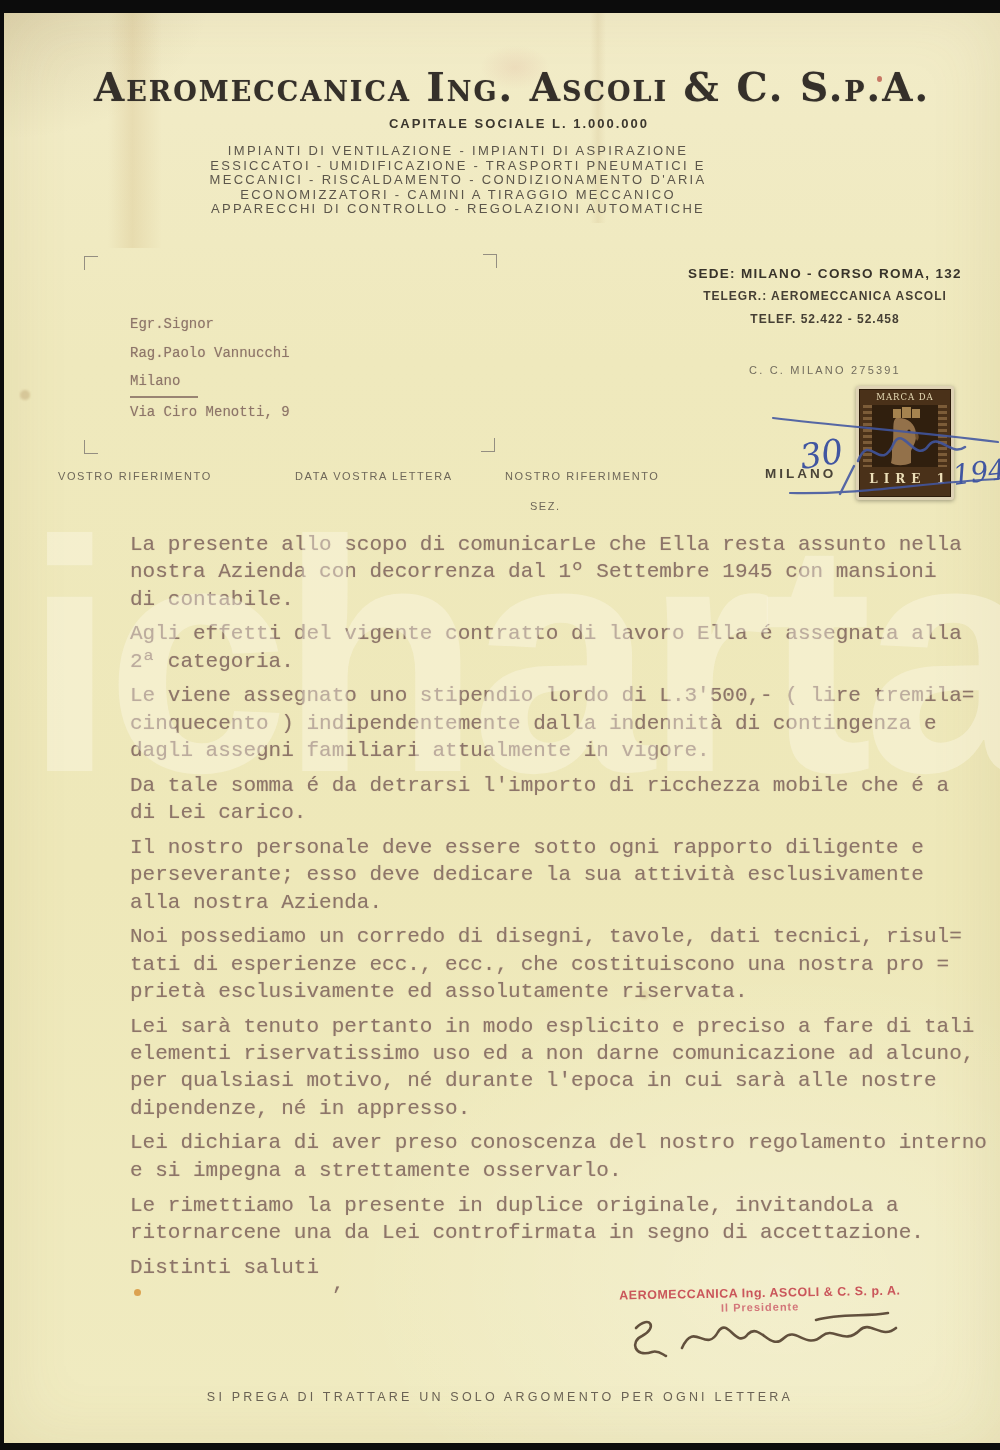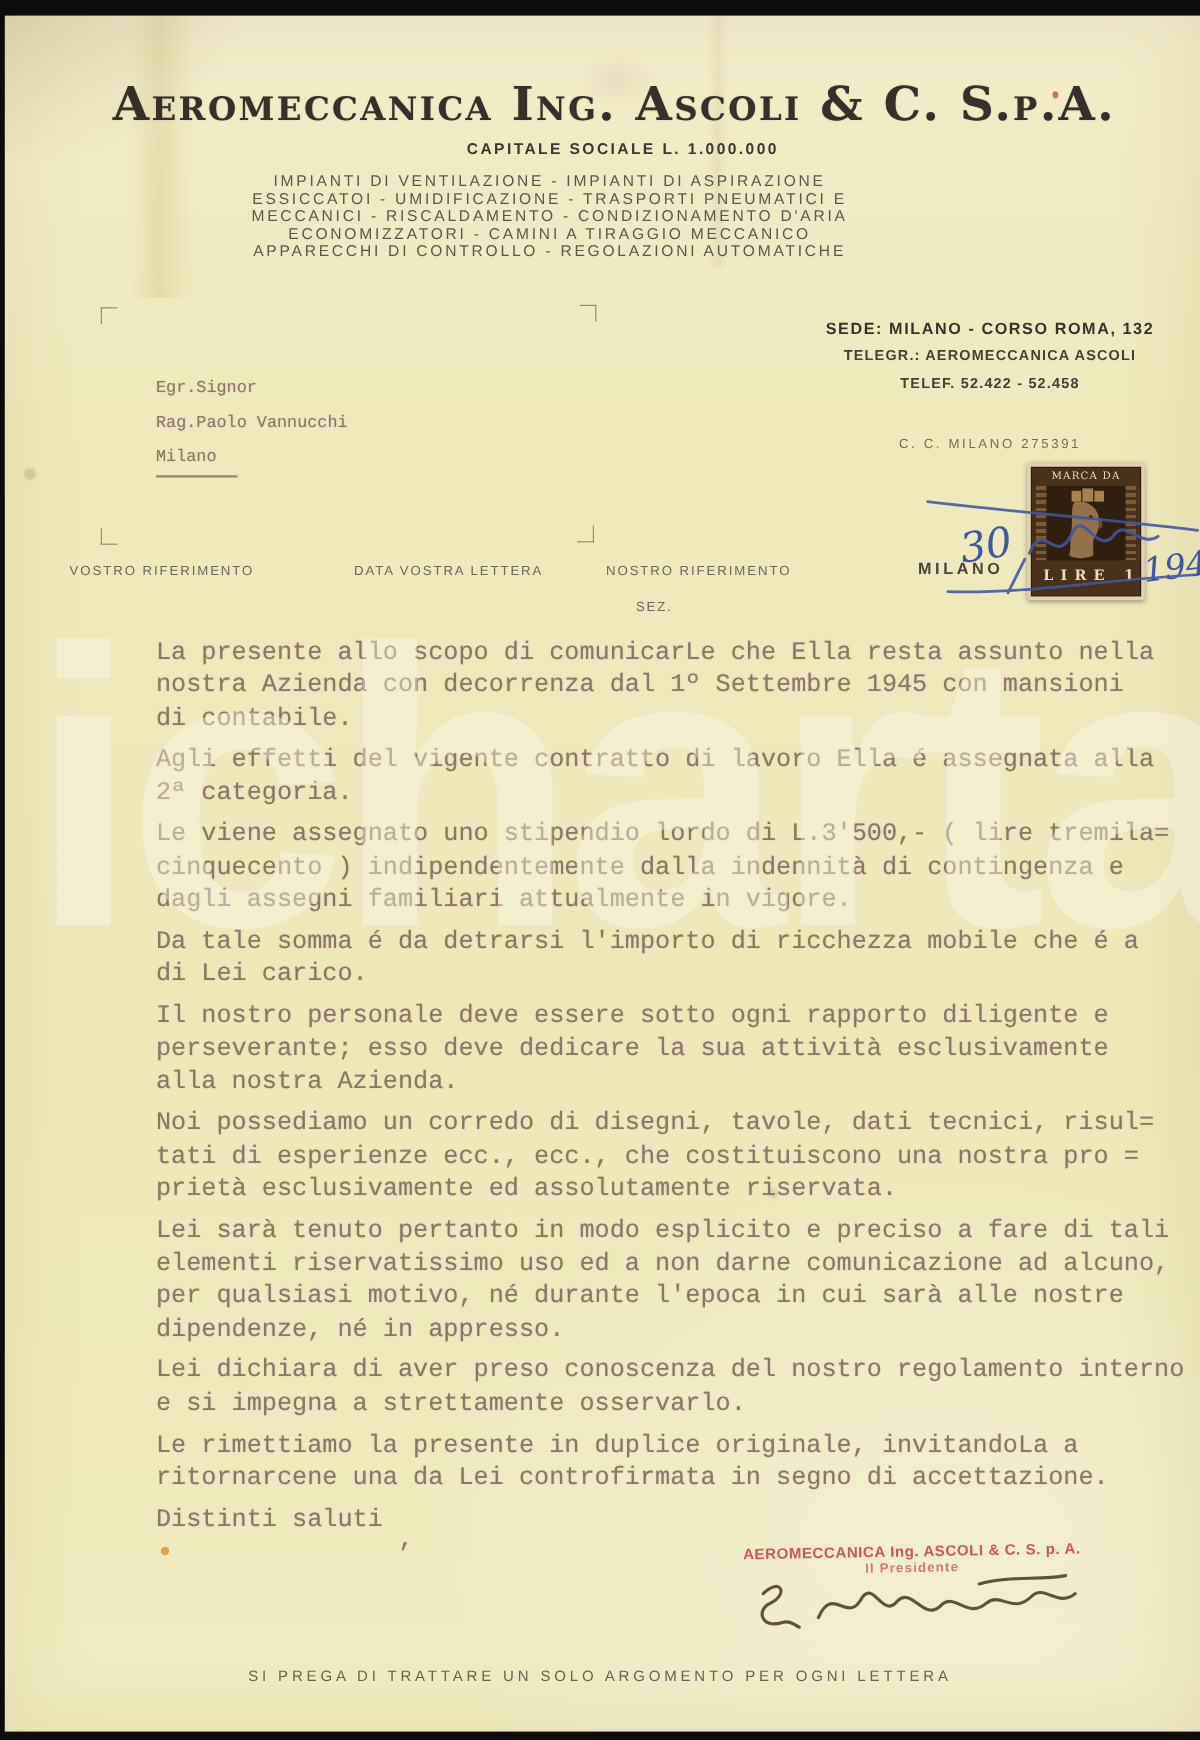--- a/index.html
+++ b/index.html
@@ -124,20 +124,21 @@
 
   <div class="abs mark mark-tl" style="top:256px;left:84px;"></div>
   <div class="abs mark mark-tr" style="top:254px;left:483px;"></div>
   <div class="abs mark mark-bl" style="top:440px;left:84px;"></div>
   <div class="abs mark mark-br" style="top:438px;left:481px;"></div>
 
   <div class="abs tw recipient">
     <div>Egr.Signor</div>
     <div>Rag.Paolo Vannucchi</div>
     <div><span class="city">Milano</span></div>
+    <div>Via Ciro Menotti, 9</div>
   </div>
 
   <div class="abs ref-label" style="left:58px;">VOSTRO RIFERIMENTO</div>
   <div class="abs ref-label" style="left:295px;">DATA VOSTRA LETTERA</div>
   <div class="abs ref-label" style="left:505px;">NOSTRO RIFERIMENTO</div>
   <div class="abs ref-city" style="left:765px;">MILANO</div>
   <div class="abs sez">SEZ.</div>
 
   <div class="abs bollo">
     <div class="bollo-top">MARCA DA BOLLO</div>

